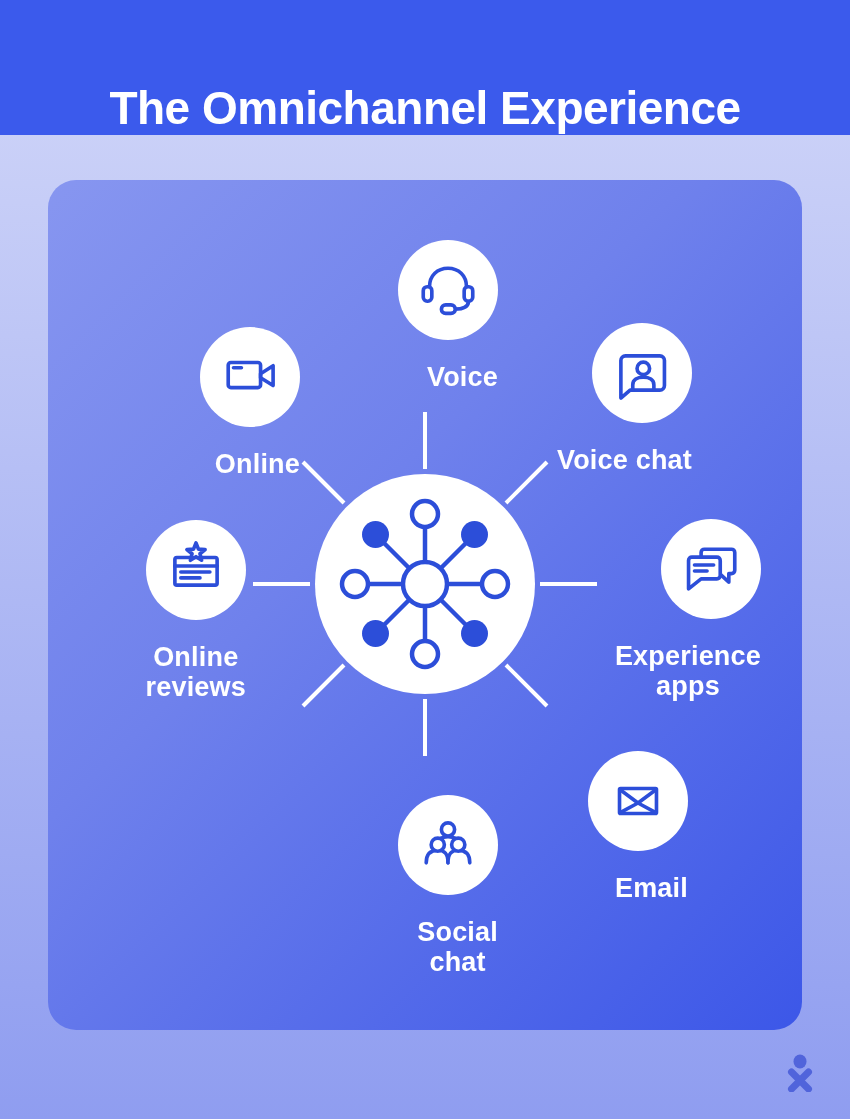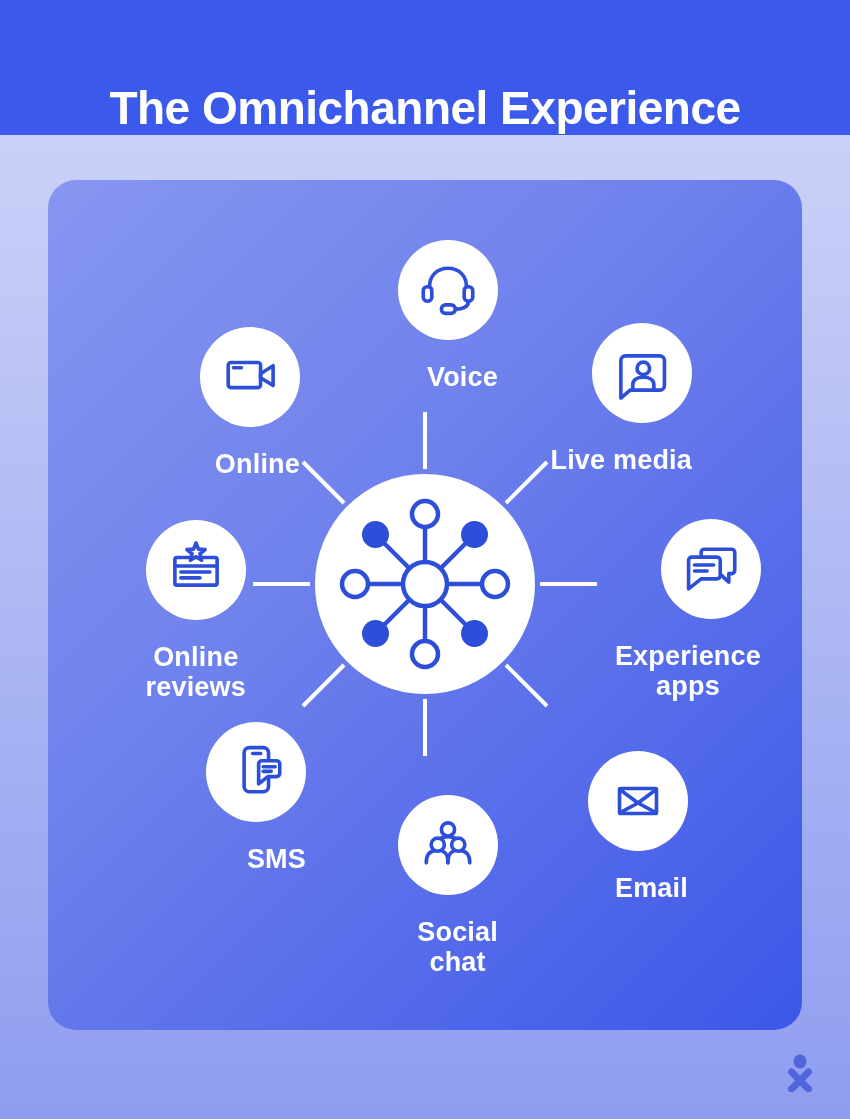--- a/index.html
+++ b/index.html
@@ -109,21 +109,21 @@
     </div>
 
     <div class="channel ch-livechat">
       <div class="circle">
         <svg class="icon" viewBox="0 0 100 100">
           <path d="M84 31 C84 27 81 24 77 24 H25 C21 24 18 27 18 31 V88 L32 76 H77 C81 76 84 73 84 69 Z"></path>
           <circle cx="52" cy="43" r="9.5"></circle>
           <path d="M36 76 V68 C36 60 43 56.5 52 56.5 C61 56.5 68 60 68 68 V76"></path>
         </svg>
       </div>
-      <div class="label">Live media</div>
+      <div class="label">Voice chat</div>
     </div>
 
     <div class="channel ch-messaging">
       <div class="circle">
         <svg class="icon" viewBox="0 0 100 100">
           <path d="M40 20 H81 C83.8 20 86 22.2 86 25 V52 C86 54.8 83.8 57 81 57 H77 V70 L63 57 H40 C37.2 57 35 54.8 35 52 V25 C35 22.2 37.2 20 40 20 Z"></path>
           <path d="M59 32 C61.8 32 64 34.2 64 37 V60 C64 62.8 61.8 65 59 65 H35 L16 80 V37 C16 34.2 18.2 32 21 32 H59 Z" fill="#ffffff"></path>
           <path d="M25 44 H54"></path>
           <path d="M25 53 H44"></path>
         </svg>
@@ -152,32 +152,20 @@
           <path d="M17 77 C17 63 24 58 34.5 58 C45 58 50 63 50 77" fill="#ffffff"></path>
           <path d="M50 77 C50 63 55 58 65.5 58 C76 58 83 63 83 77" fill="#ffffff"></path>
           <circle cx="34.5" cy="49.5" r="10" fill="#ffffff"></circle>
           <circle cx="65.5" cy="49.5" r="10" fill="#ffffff"></circle>
         </svg>
       </div>
       <div class="label">Social
 chat</div>
     </div>
 
-    <div class="channel ch-sms">
-      <div class="circle">
-        <svg class="icon" viewBox="0 0 100 100">
-          <rect x="32" y="13" width="37" height="67" rx="8"></rect>
-          <path d="M45 22 H57"></path>
-          <path d="M59 33 H81 C83.8 33 86 35.2 86 38 V52 C86 54.8 83.8 57 81 57 H68 L54 68 V38 C54 35.2 56.2 33 59 33 Z" fill="#ffffff"></path>
-          <path d="M61 42 H79"></path>
-          <path d="M61 49 H73"></path>
-        </svg>
-      </div>
-      <div class="label">SMS</div>
-    </div>
 
     <div class="channel ch-online">
       <div class="circle">
         <svg class="icon" viewBox="0 0 100 100">
           <rect x="18" y="31" width="64" height="42" rx="3"></rect>
           <path d="M18 44 H82"></path>
           <path d="M27 53 H71"></path>
           <path d="M27 62 H56"></path>
           <path d="M50 9 L53.7 18.4 L63.8 19 L56 25.4 L58.5 35.2 L50 29.8 L41.5 35.2 L44 25.4 L36.2 19 L46.3 18.4 Z" fill="#ffffff"></path>
         </svg>

